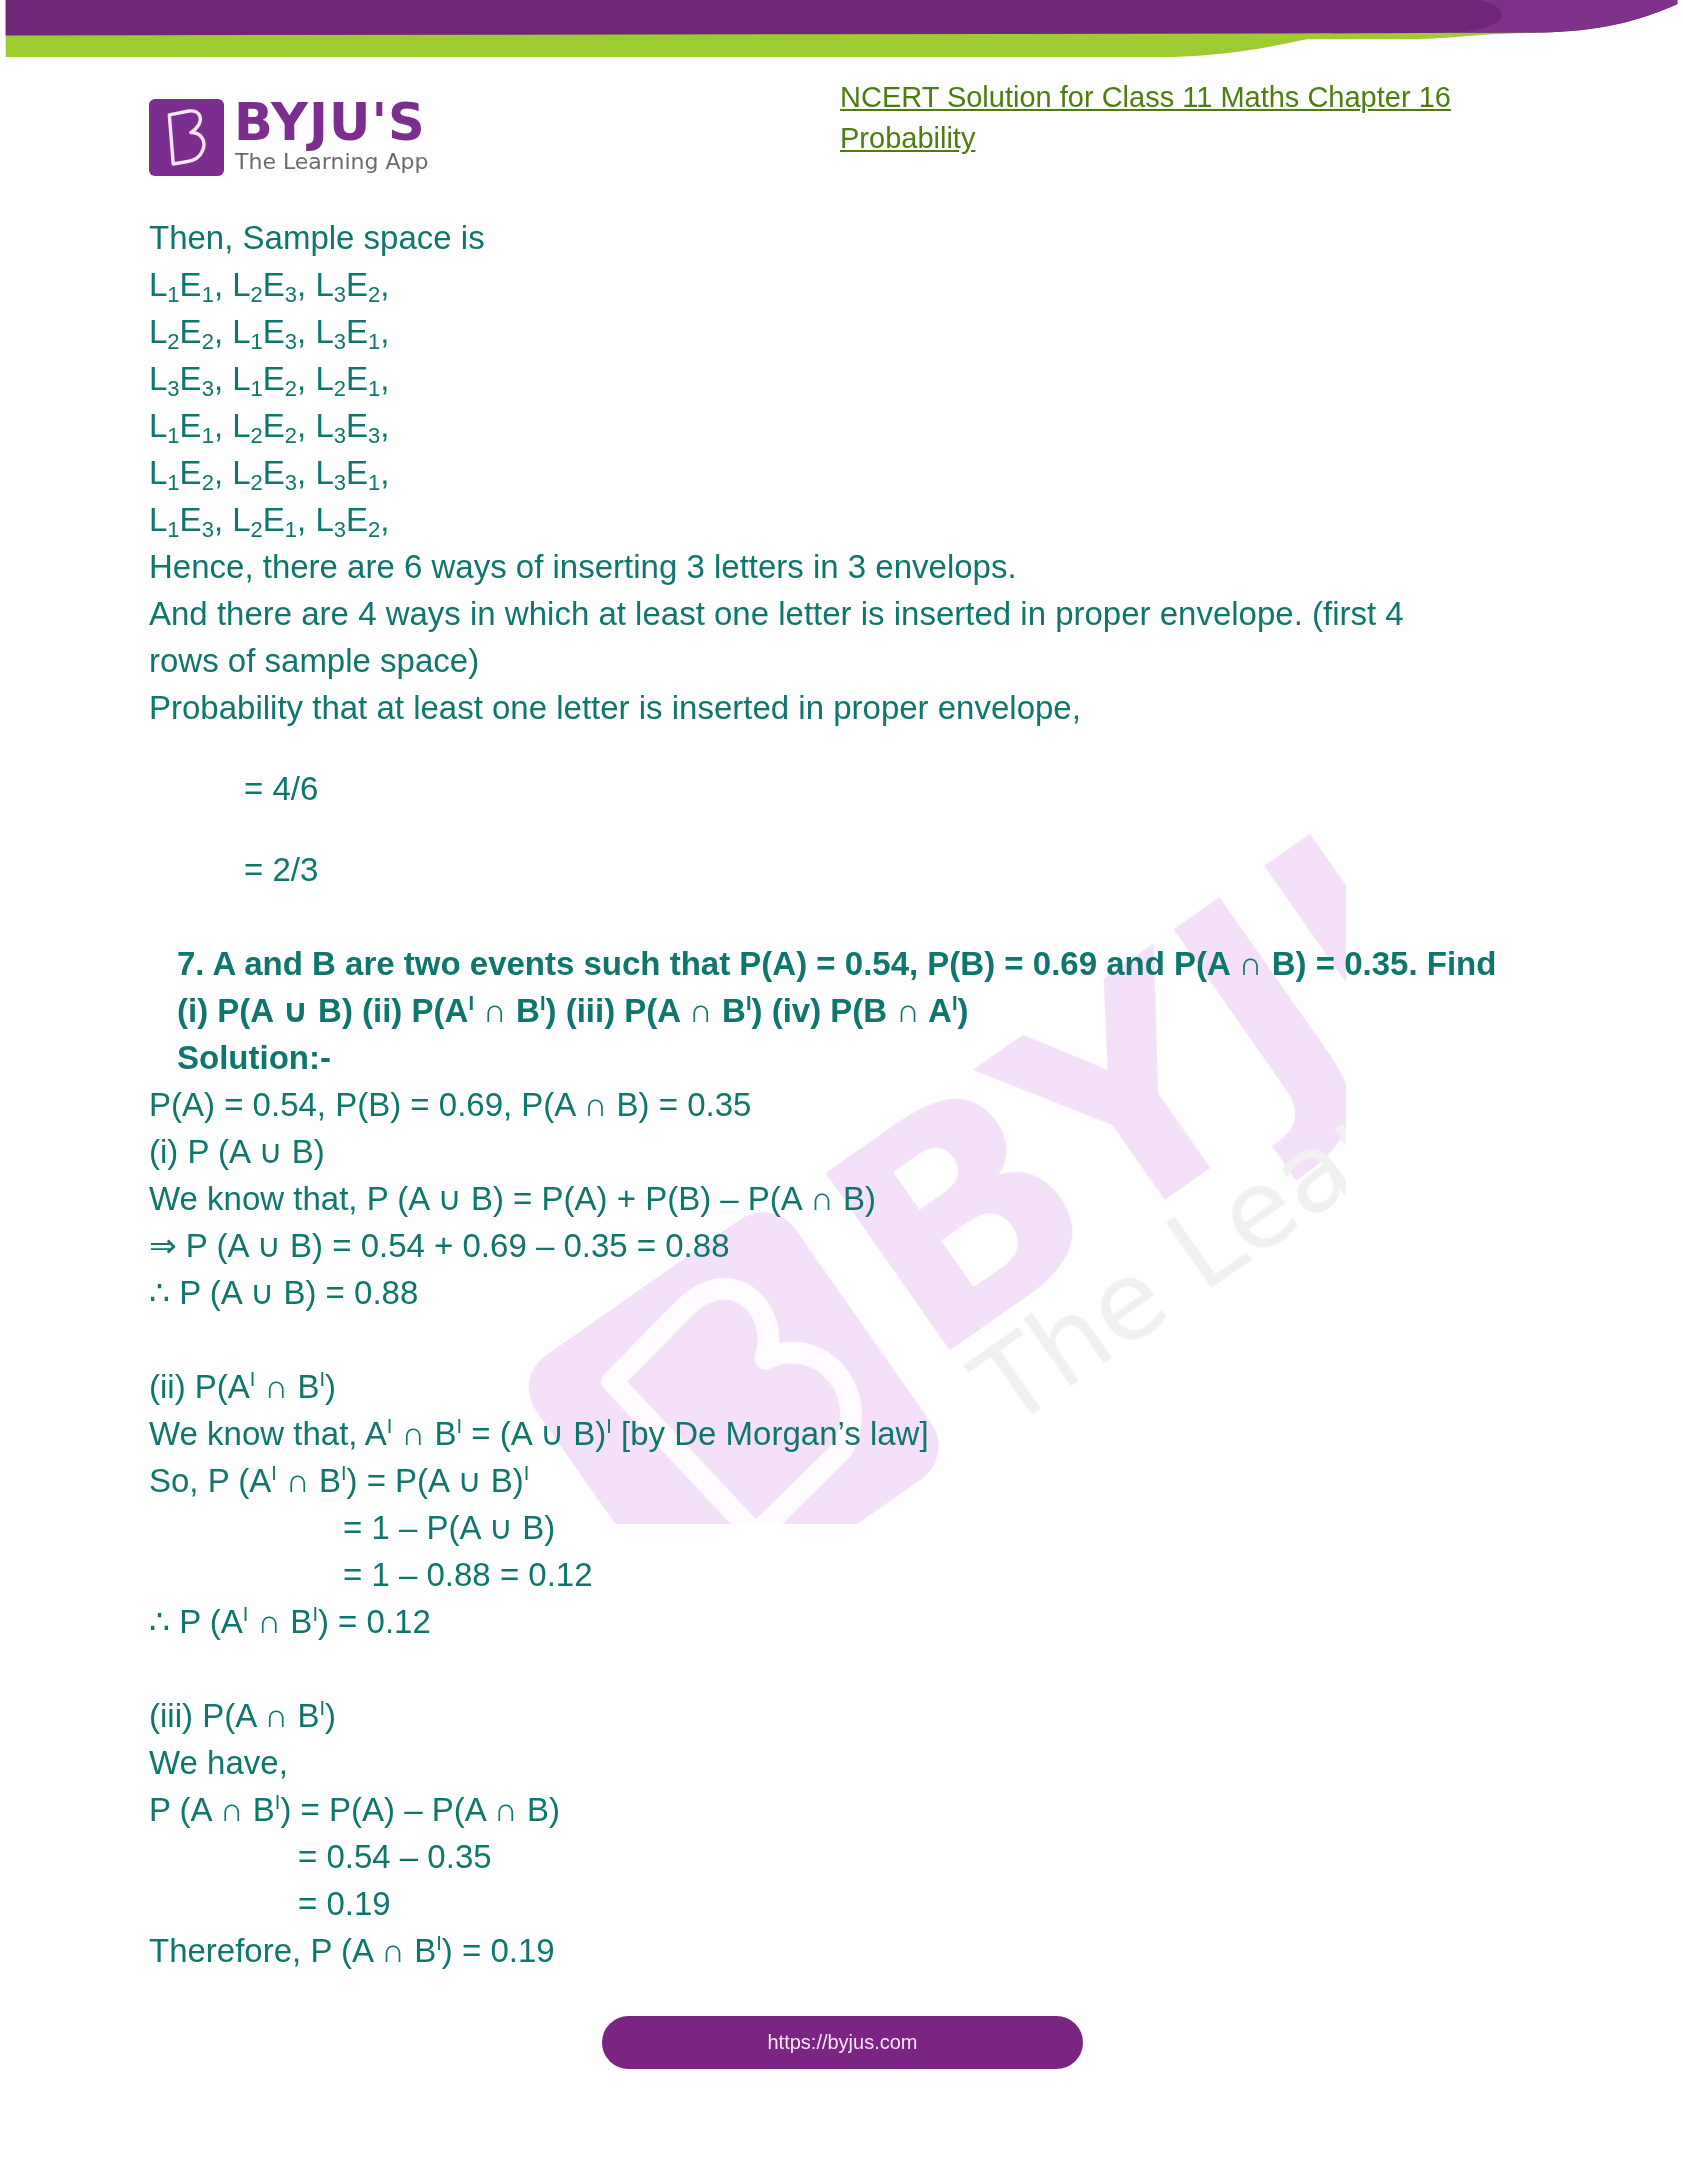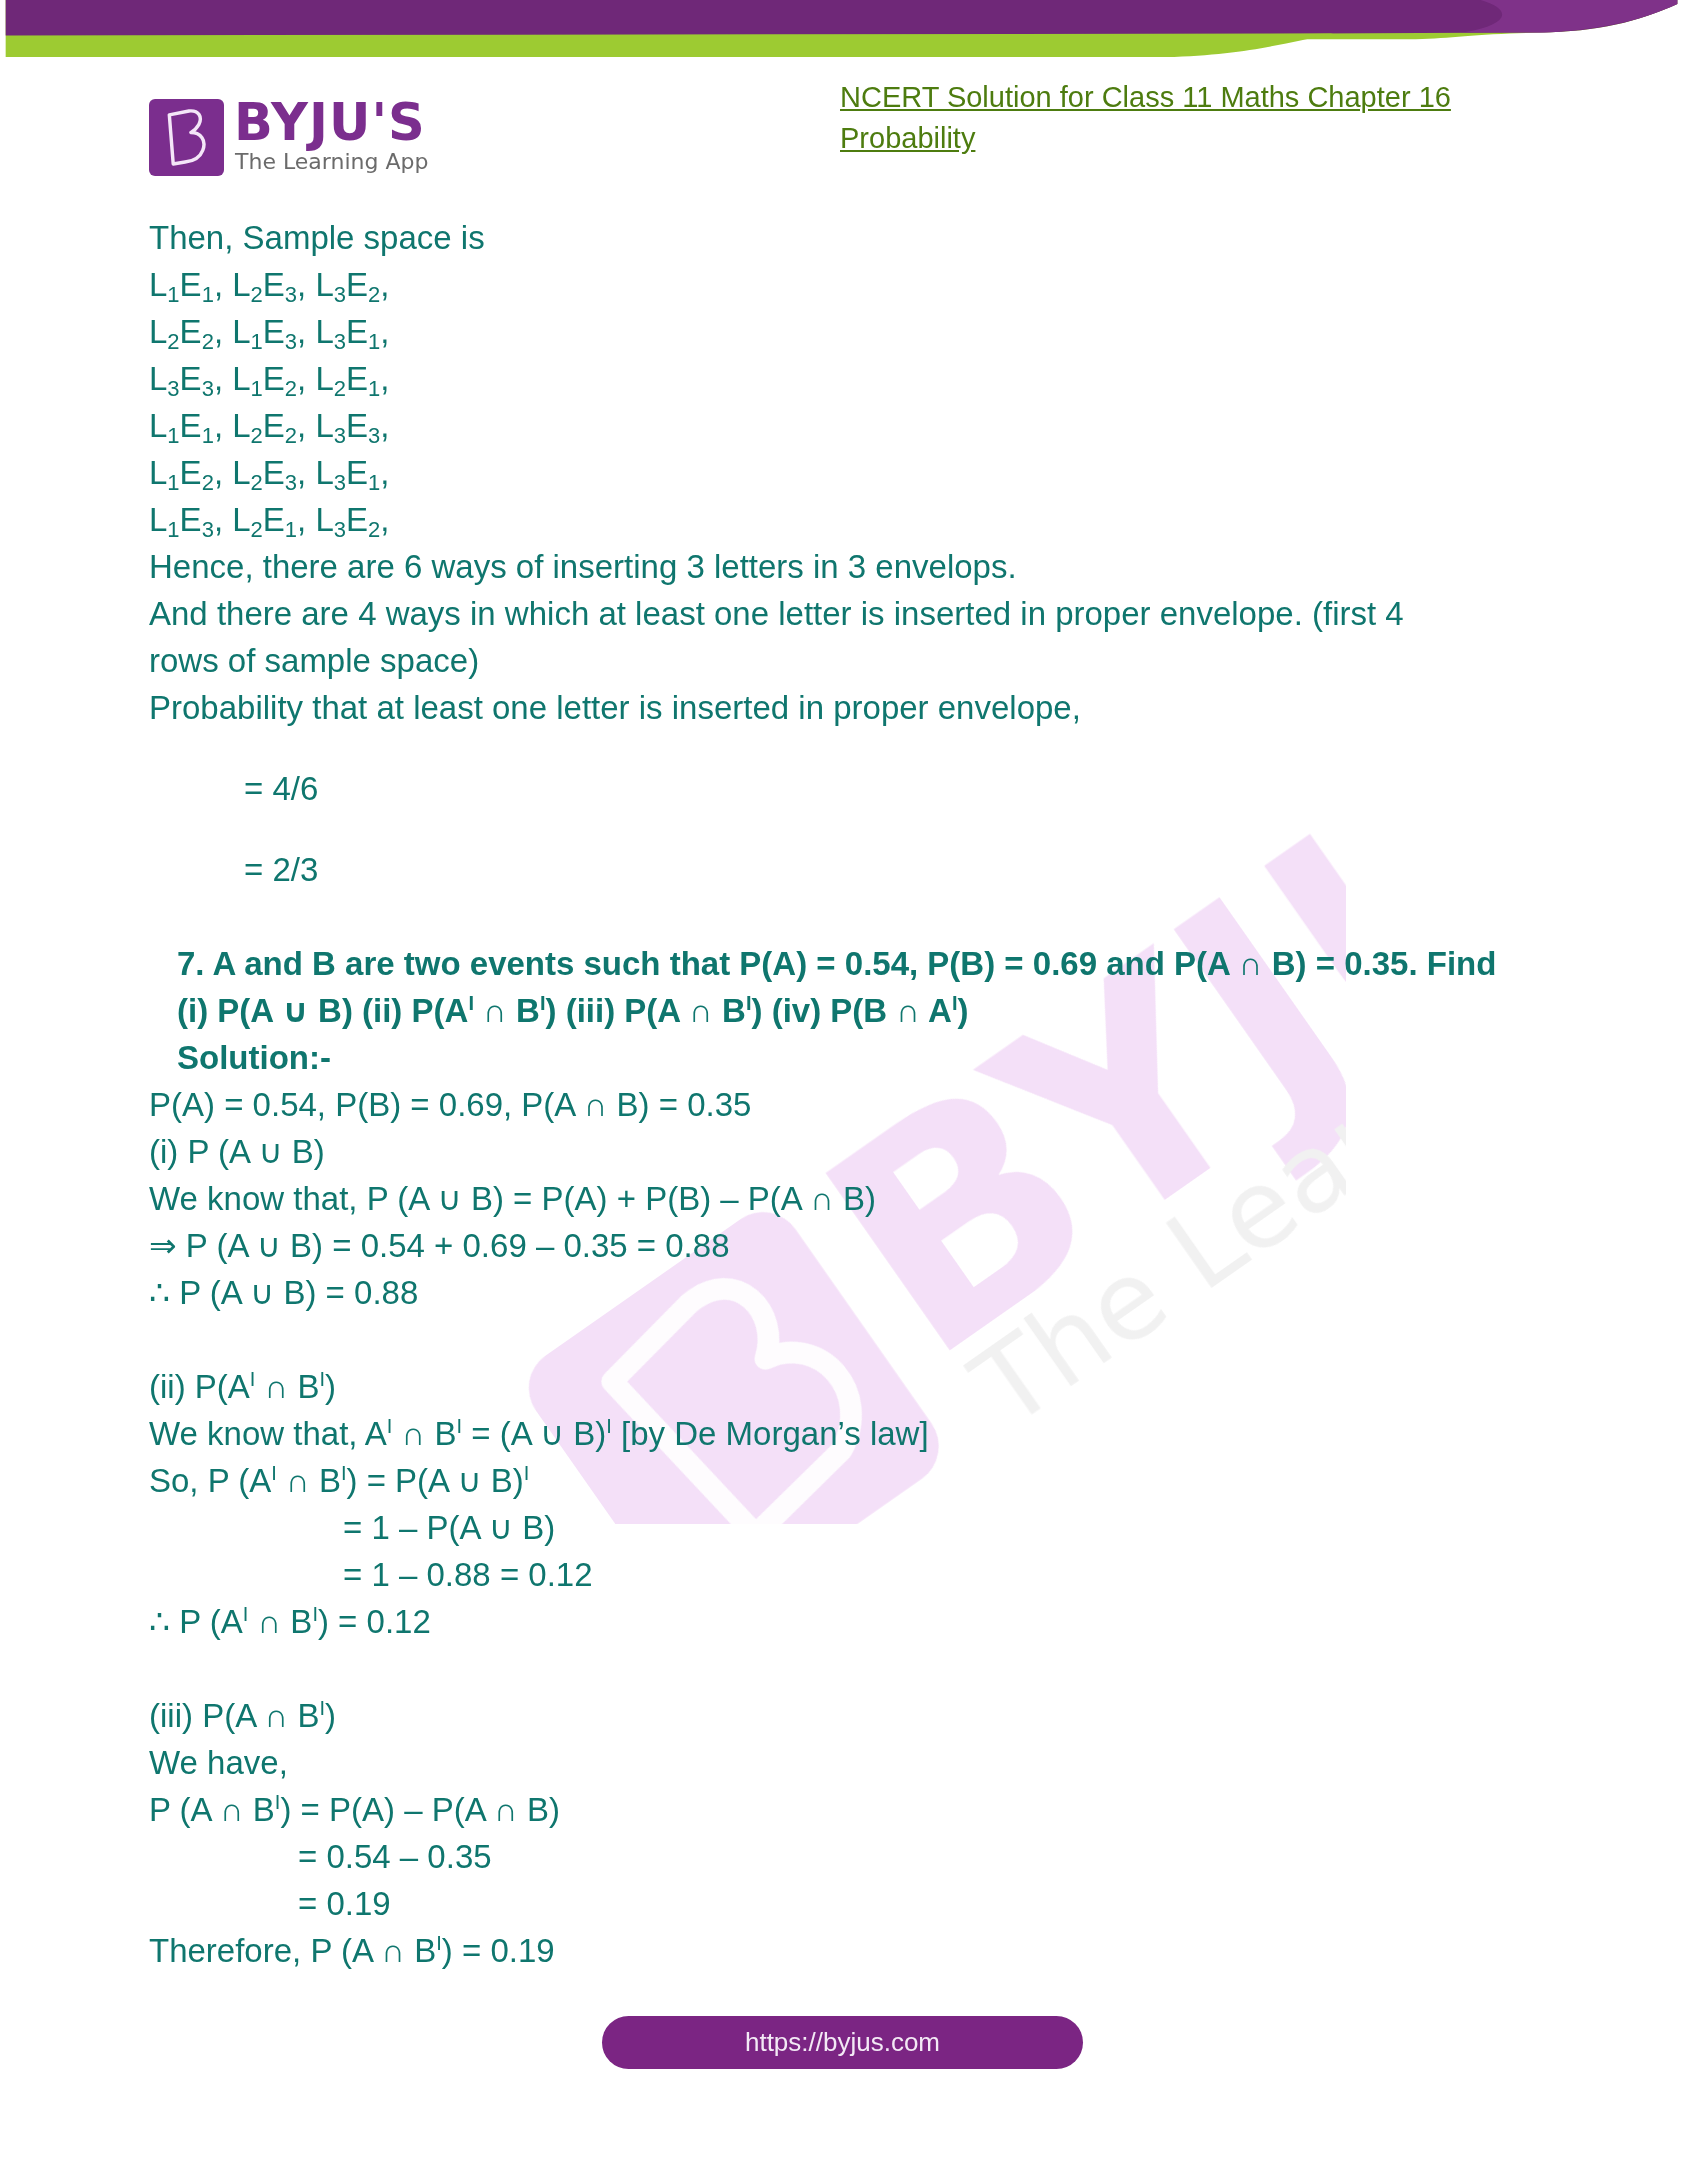--- a/index.html
+++ b/index.html
@@ -39,21 +39,21 @@
   .bold { font-weight: bold; margin-left: 28px; }
   .gap { height: 47px; }
   .indent-1 { padding-left: 95px; margin-top: 34px; }
   .indent-2 { padding-left: 194px; }
   .indent-3 { padding-left: 149px; }
   sub { font-size: 22px; vertical-align: -6px; line-height: 0; }
   sup { font-size: 20px; vertical-align: 12px; line-height: 0; }
   .footer-pill {
     position: absolute; left: 602px; top: 2016px; width: 481px; height: 53px;
     background: #7b2583; border-radius: 27px;
-    color: #f3e9f5; font-size: 26px; line-height: 53px; text-align: center;
+    color: #f3e9f5; font-size: 20px; line-height: 53px; text-align: center;
     text-decoration: none;
   }
 </style>
 </head>
 <body>
 
 <div class="banner">
   <svg width="1683" height="59" viewBox="0 0 1700 60">
     <path d="M0 0 H1700 V4 C1660 22 1620 32 1560 33 L1530 34 C1480 36 1460 40 1420 40 L1120 40 V58 L0 58 Z" fill="#9dcb32"></path>
     <path d="M0 0 H1700 V4 C1660 22 1620 32 1560 33 L1330 34 L0 36 Z" fill="#6f2878"></path>

